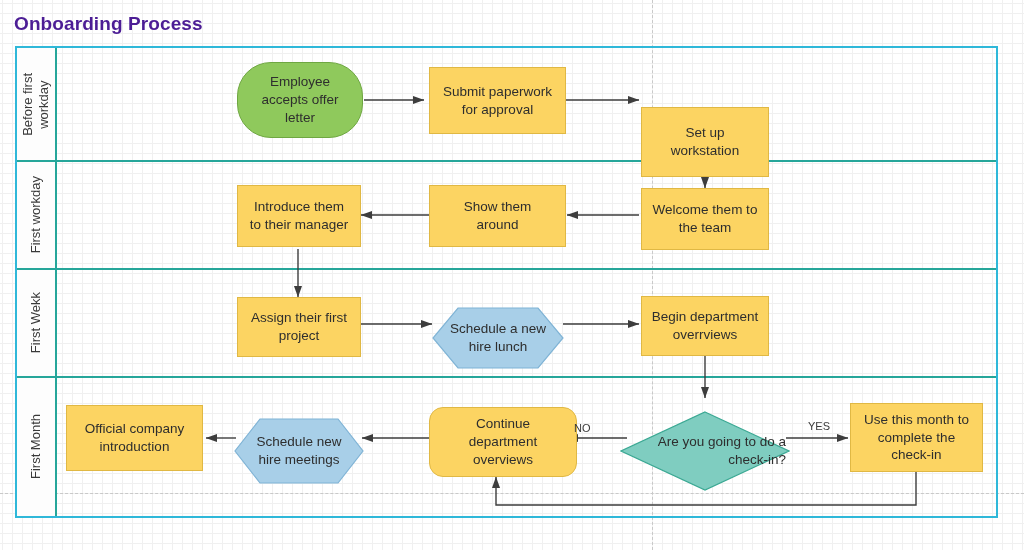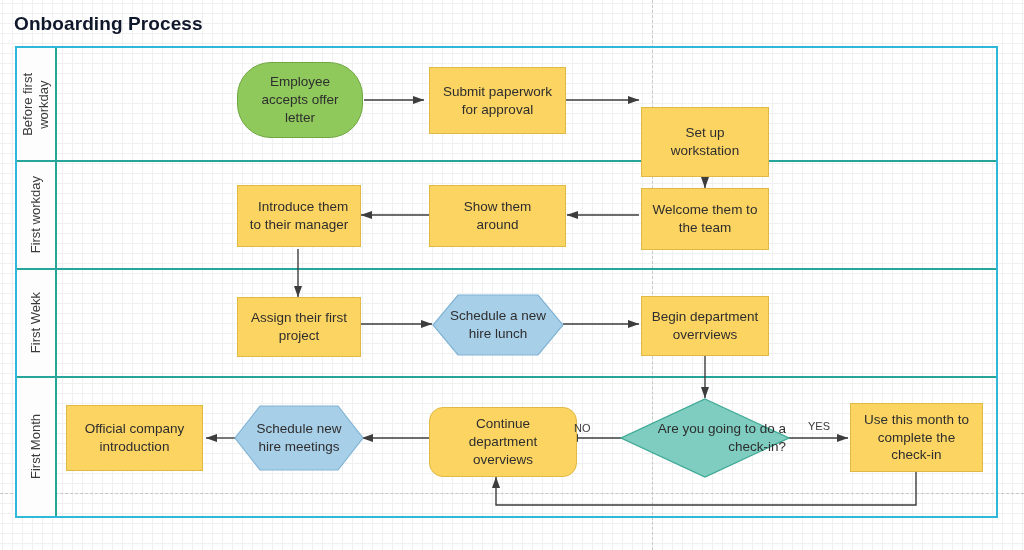--- a/index.html
+++ b/index.html
@@ -51,21 +51,21 @@
     border-top: 1px dashed #c9c9c9;
   }
 
   
   #title {
     position: absolute;
     left: 14px;
     top: 13px;
     font-size: 19px;
     font-weight: bold;
-    color: #0f172a;
+    color: #4c1d95;
     letter-spacing: 0.1px;
     white-space: nowrap;
   }
 
   
   #pool {
     position: absolute;
     left: 15px;
     top: 46px;
     width: 983px;
@@ -130,20 +130,21 @@
     border: 1px solid #e0b844;
   }
   .shape-rounded {
     background: #8fc95c;
     border: 1px solid #6fa742;
     border-radius: 34px;
   }
   .shape-hex, .shape-diamond {
     background: transparent;
     border: none;
+    margin-top: 13px;
   }
   .shape-hex .poly-fill, .shape-diamond .poly-fill {
     position: absolute;
     left: 0; top: 0;
     width: 100%; height: 100%;
     z-index: -1;
   }
   .shape-diamond .node-label {
     white-space: pre-line;
     width: 178px;
@@ -263,21 +264,21 @@
 <div class="node shape-rect" style="left:641px; top:188px; width:128px; height:62px;">
   <span class="node-label">Welcome them to
 the team</span>
 </div>
 
 <div class="node shape-rect" style="left:429px; top:185px; width:137px; height:62px;">
   <span class="node-label">Show them
 around</span>
 </div>
 
-<div class="node shape-rect" style="left:237px; top:185px; width:124px; height:62px;text-align:right;">
+<div class="node shape-rect" style="left:237px; top:185px; width:124px; height:62px;">
   <span class="node-label">Introduce them
 to their manager</span>
 </div>
 
 <div class="node shape-rect" style="left:237px; top:297px; width:124px; height:60px;">
   <span class="node-label">Assign their first
 project</span>
 </div>
 
 <div class="node shape-hex" style="left:432px; top:294px; width:132px; height:62px;">

